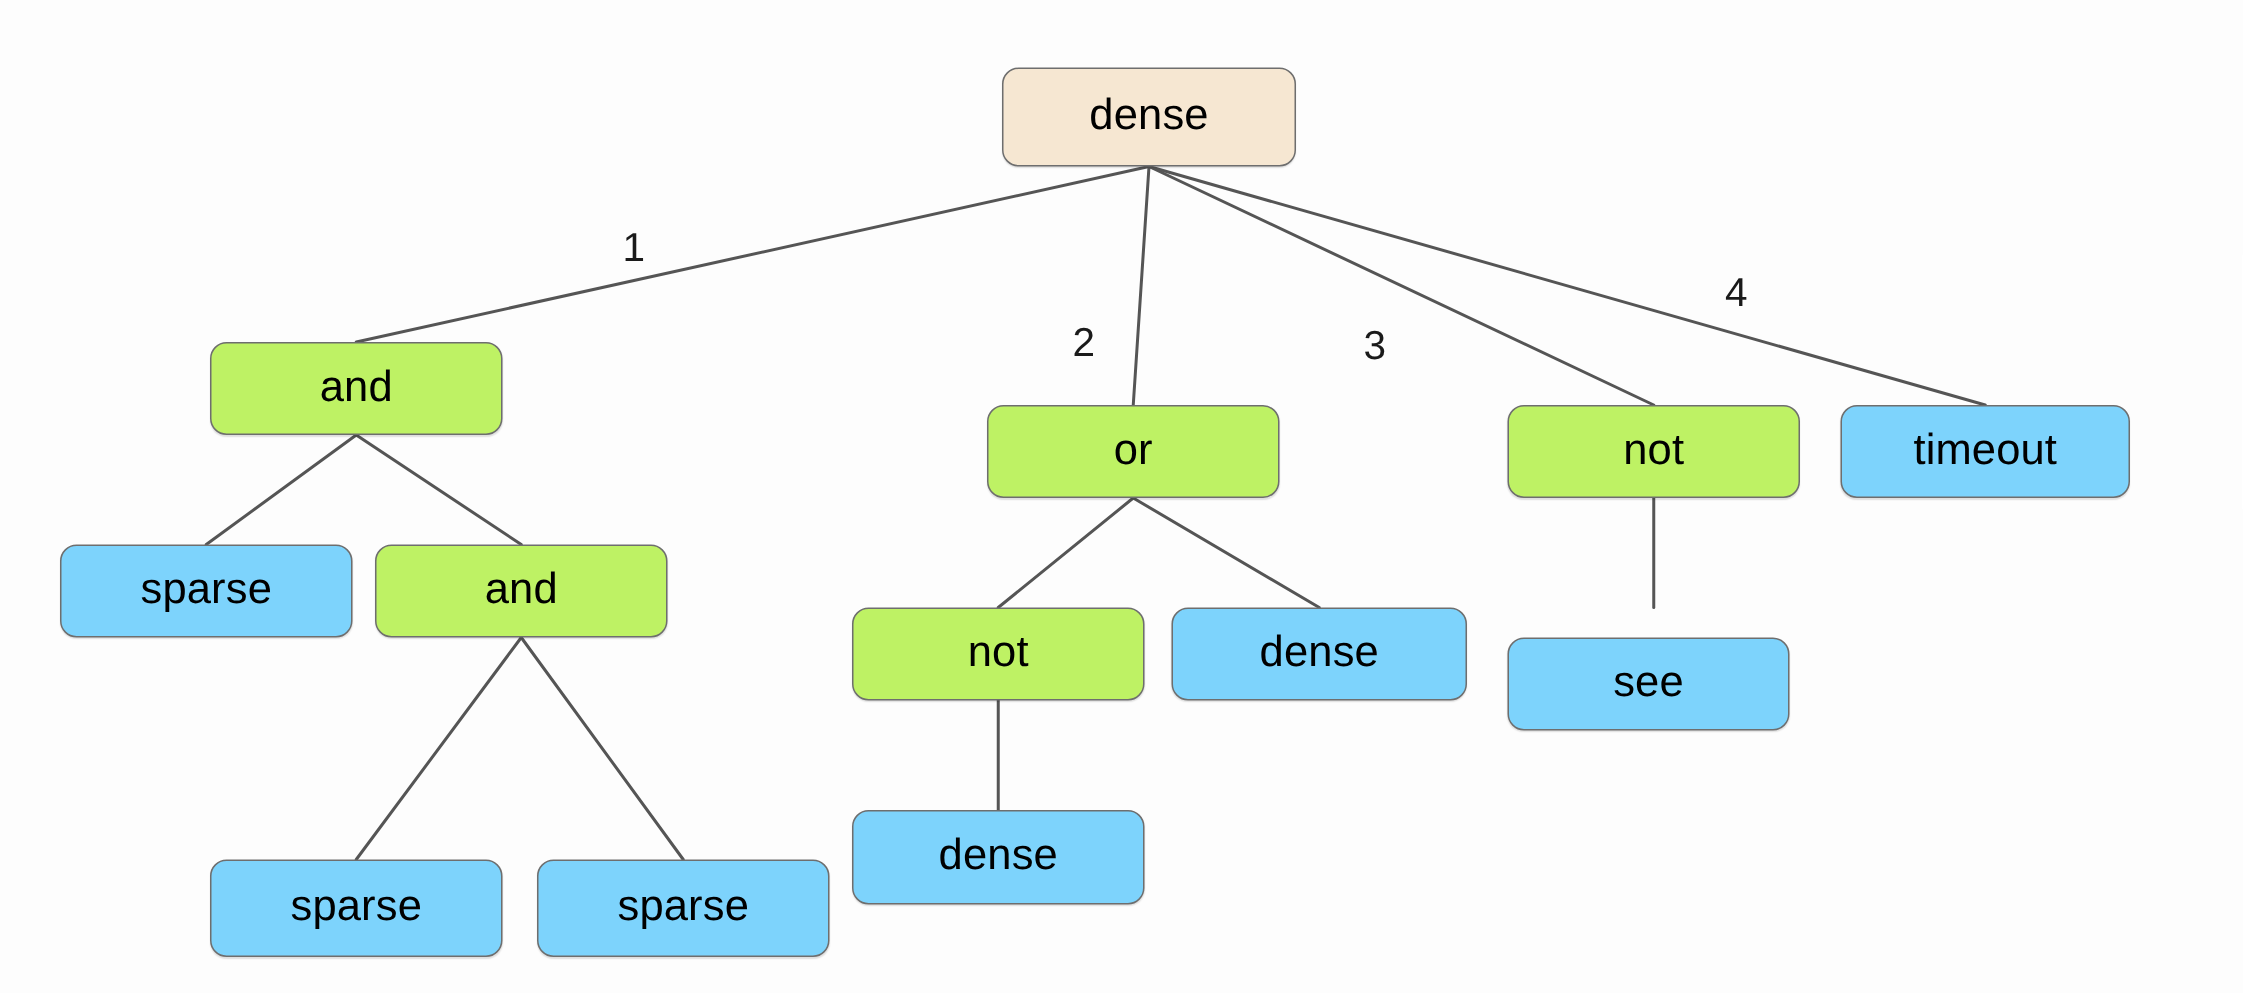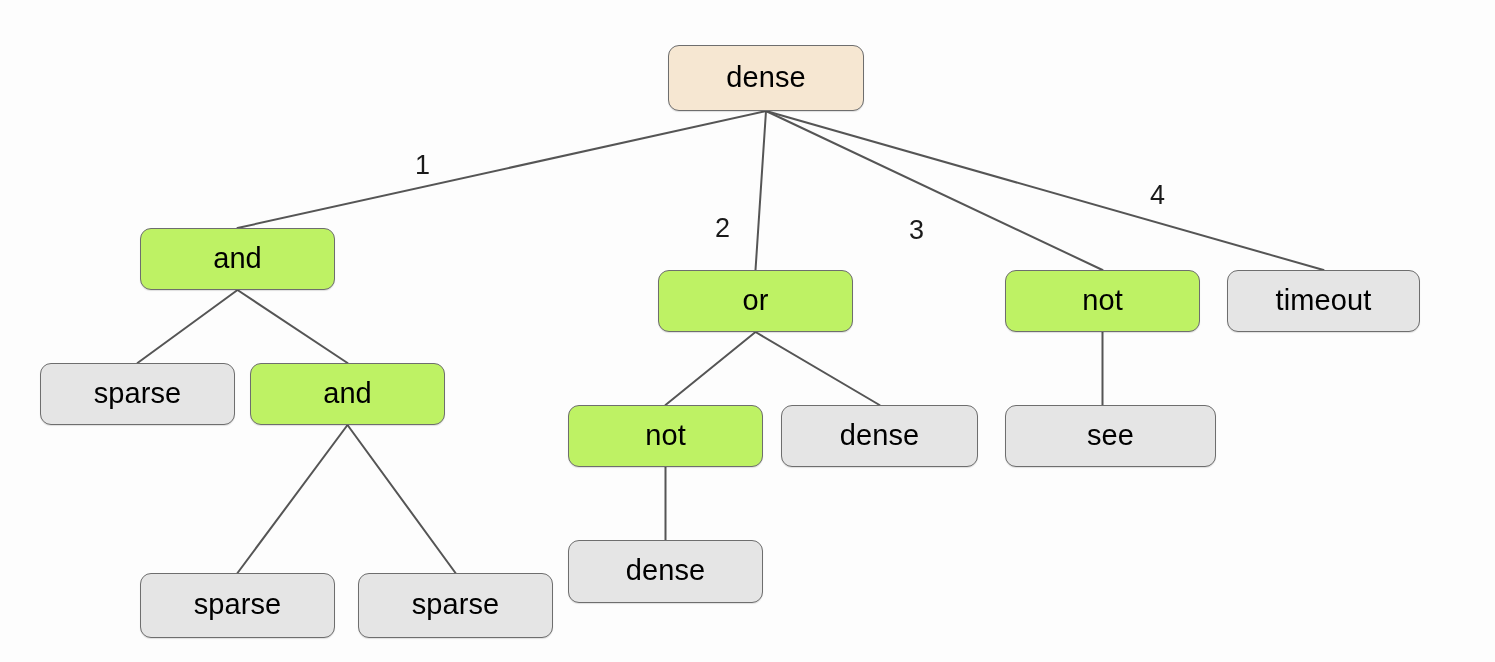--- a/index.html
+++ b/index.html
@@ -36,21 +36,21 @@
     justify-content: center;
     color: #000000;
     font-size: 29px;
     line-height: 1;
     letter-spacing: 0.1px;
     white-space: nowrap;
     box-shadow: 0 1px 1px rgba(0,0,0,0.12);
   }
   .node.root   { background: #f6e7d2; }
   .node.op     { background: #bef264; }
-  .node.leaf   { background: #e5e5e5; text-align: center; }
+  .node.leaf   { background: #7dd3fc; text-align: center; }
   .node-label {
     display: block;
     transform: translateY(-1px);
   }
   .edge-label {
     position: absolute;
     font-size: 27px;
     color: #1a1a1a;
     line-height: 1;
     white-space: nowrap;
@@ -94,21 +94,21 @@
     </div>
     <div class="node op" style="left: 250px; top: 363px; width: 195px; height: 62px;">
       <span class="node-label">and</span>
     </div>
     <div class="node op" style="left: 568px; top: 405px; width: 195px; height: 62px;">
       <span class="node-label">not</span>
     </div>
     <div class="node leaf" style="left: 781px; top: 405px; width: 197px; height: 62px;">
       <span class="node-label">dense</span>
     </div>
-    <div class="node leaf" style="left: 1005px; top: 405px; width: 211px; height: 62px;">
+    <div class="node leaf" style="left: 1005px; top: 425px; width: 188px; height: 62px;">
       <span class="node-label">see</span>
     </div>
     <div class="node leaf" style="left: 568px; top: 540px; width: 195px; height: 63px;">
       <span class="node-label">dense</span>
     </div>
     <div class="node leaf" style="left: 140px; top: 573px; width: 195px; height: 65px;">
       <span class="node-label">sparse</span>
     </div>
     <div class="node leaf" style="left: 358px; top: 573px; width: 195px; height: 65px;">
       <span class="node-label">sparse</span>

